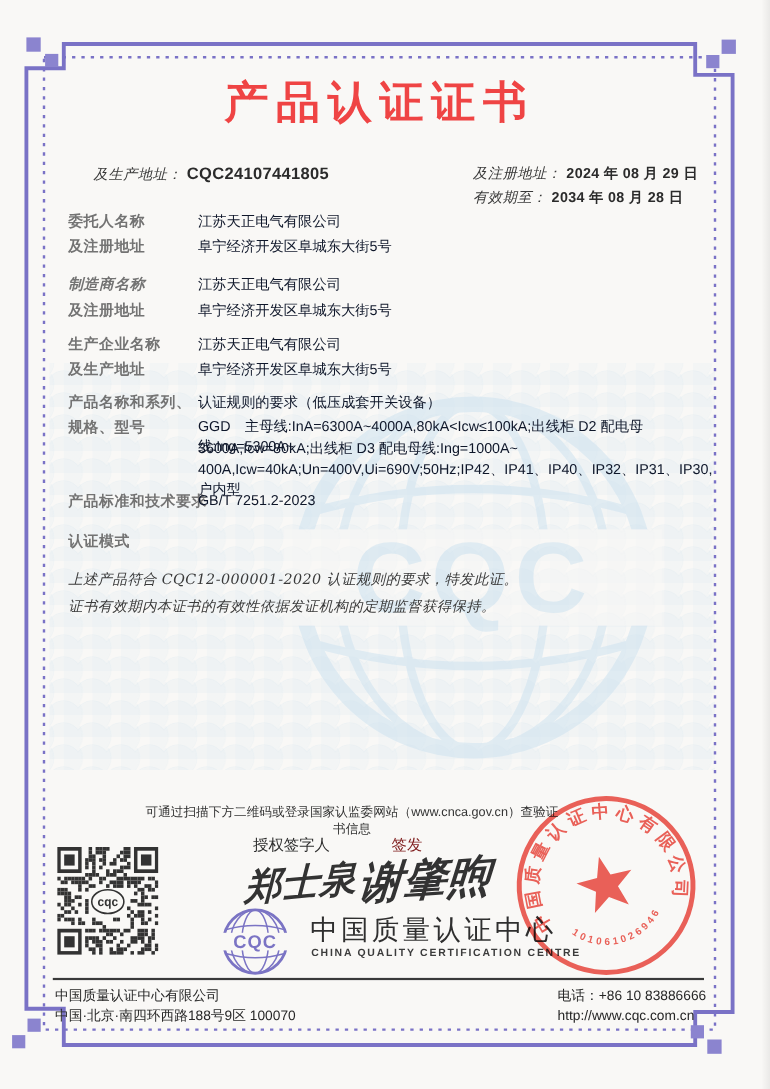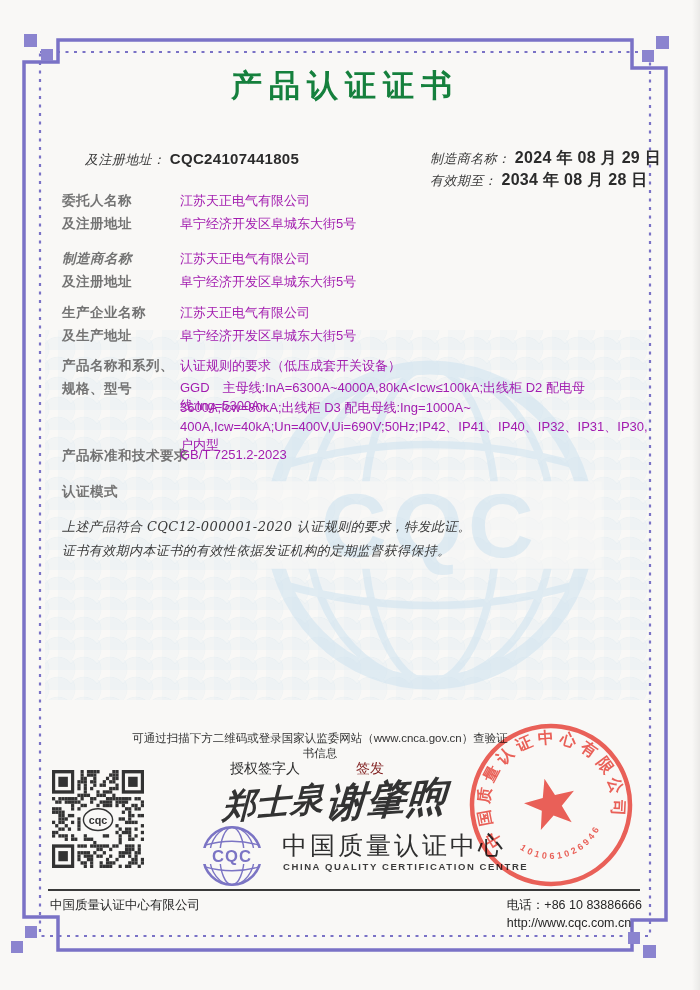--- a/index.html
+++ b/index.html
@@ -1,24 +1,24 @@
 <!DOCTYPE html>
 <html><head>
 <meta charset="utf-8">
 <style>
   :root{ --paper:#f9f8f6; --purple:#7a72c6; --purple2:#8b84cf; --ink:#2b2b2b; --red:#ee564d; --wm:#cfe3f0; }
   html,body{margin:0;padding:0;background:#e9e7e4;}
   .page{position:relative;width:700px;height:990px;background:var(--paper);
         font-family:"Liberation Sans",sans-serif;color:var(--ink);overflow:hidden;margin:0 auto;}
   .abs{position:absolute;}
   .lbl{font-weight:bold;font-size:13.5px;color:#737373;letter-spacing:.5px;}
-  .val{font-size:13px;color:#a21caf;}
+  .val{font-size:13px;color:#0f172a;}
   .kai{font-family:"DejaVu Serif",serif;font-style:italic;font-size:13px;color:#3a3a3a;letter-spacing:.4px;}
-  .num{font-weight:bold;font-size:16px;letter-spacing:.3px;}
-  .title{font-size:31px;font-weight:bold;letter-spacing:7px;color:#15803d;}
+  .num{font-weight:bold;font-size:13px;letter-spacing:.3px;}
+  .title{font-size:40px;font-weight:bold;letter-spacing:7px;color:#ef4444;}
   .subtitle{font-size:26px;letter-spacing:4px;color:#2a2a2a;}
   .scales{background-image:
       radial-gradient(circle at 50% 115%, rgba(150,195,225,.20) 58%, rgba(150,195,225,.34) 60%, rgba(150,195,225,0) 63%),
       radial-gradient(circle at 0% 45%,  rgba(150,195,225,.16) 58%, rgba(150,195,225,.28) 60%, rgba(150,195,225,0) 63%);
       background-size:26px 20px, 26px 20px;background-position:0 0,13px 10px;opacity:.35;}
   .footer-small{font-size:12.5px;color:#262626;line-height:18px;}
   .sig{font-family:"DejaVu Serif",serif;font-style:italic;font-weight:bold;color:#333;}
   .edge-shadow{background:linear-gradient(to right, rgba(0,0,0,0), rgba(0,0,0,.12));}
 </style>
 </head>
@@ -57,26 +57,26 @@
       <rect x="25" y="926" width="12" height="12"></rect>
         <rect x="11" y="941" width="12" height="12"></rect>
       <rect x="628" y="932" width="12" height="12"></rect>
         <rect x="643" y="945" width="13" height="13"></rect>
     </g>
   </svg>
 
   <div class="abs title" style="left:0;top:65px;width:690px;text-align:center;">产品认证证书</div>
 
   <div class="abs" style="left:85px;top:150px;">
-    <span class="kai">及注册地址：</span>
+    <span class="kai">及生产地址：</span>
     <span class="num" style="font-size:15px;">CQC24107441805</span>
   </div>
   <div class="abs" style="left:430px;top:147px;line-height:21px;">
     <div>
-      <span class="kai">制造商名称：</span>
+      <span class="kai">及注册地址：</span>
       <span class="num">2024 年 08 月 29 日</span>
     </div>
     <div>
       <span class="kai">有效期至：</span>
       <span class="num">2034 年 08 月 28 日</span>
     </div>
   </div>
 
   <div class="abs lbl" style="left:62px;top:192px;">委托人名称</div>
   <div class="abs val" style="left:180px;top:192px;">江苏天正电气有限公司</div>
@@ -390,20 +390,21 @@
 
   <svg class="abs" style="left:200px;top:824px;color:#7b74c4;" width="64" height="64" viewBox="-50 -50 100 100">
     <use href="#cqc-globe"></use>
   </svg>
   <div class="abs" style="left:282px;top:829px;font-size:25px;letter-spacing:3px;color:#2f2f2f;">中国质量认证中心</div>
   <div class="abs" style="left:283px;top:861px;font-size:9.5px;font-weight:bold;letter-spacing:1.6px;color:#3c3c3c;">CHINA QUALITY CERTIFICATION CENTRE</div>
 
   <div class="abs" style="left:48px;top:889px;width:592px;height:2px;background:#3a3a3a;"></div>
   <div class="abs footer-small" style="left:50px;top:896px;">
     <div>中国质量认证中心有限公司</div>
+    <div>中国·北京·南四环西路188号9区  100070</div>
   </div>
   <div class="abs footer-small" style="right:58px;top:896px;text-align:left;">
     <div>
       <span>电话：</span><span>+86 10 83886666</span>
     </div>
     <div>http://www.cqc.com.cn</div>
   </div>
 
   <svg class="abs" style="left:462px;top:716px;transform:rotate(-14deg);mix-blend-mode:multiply;opacity:.92;" width="178" height="178" viewBox="-89 -89 178 178">
     <circle r="79" fill="none" stroke="#ee564d" stroke-width="4.5"></circle>

